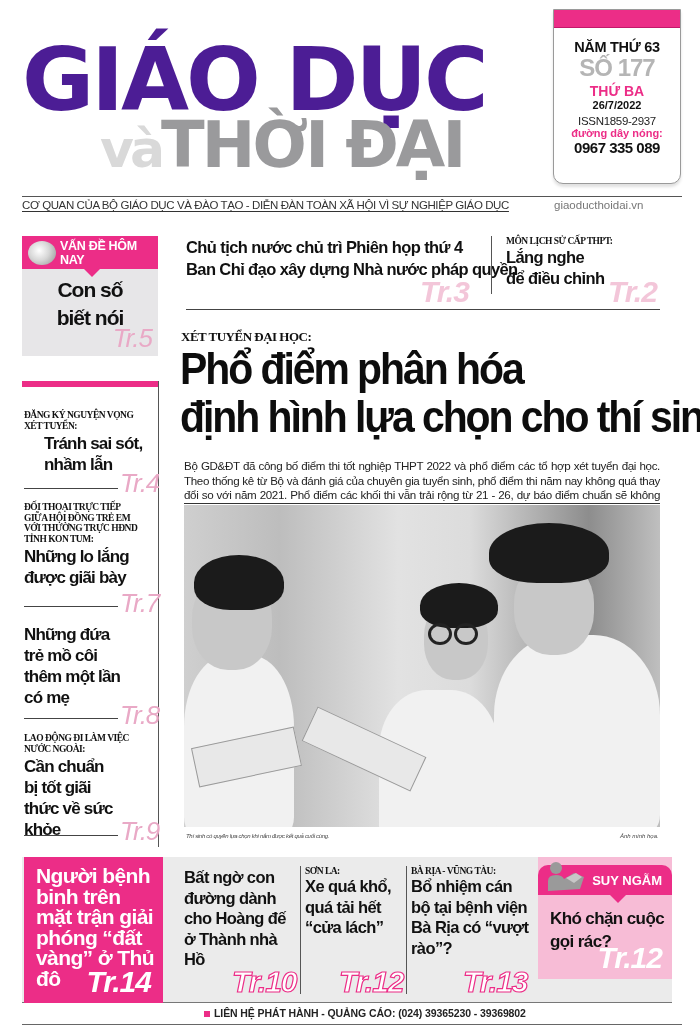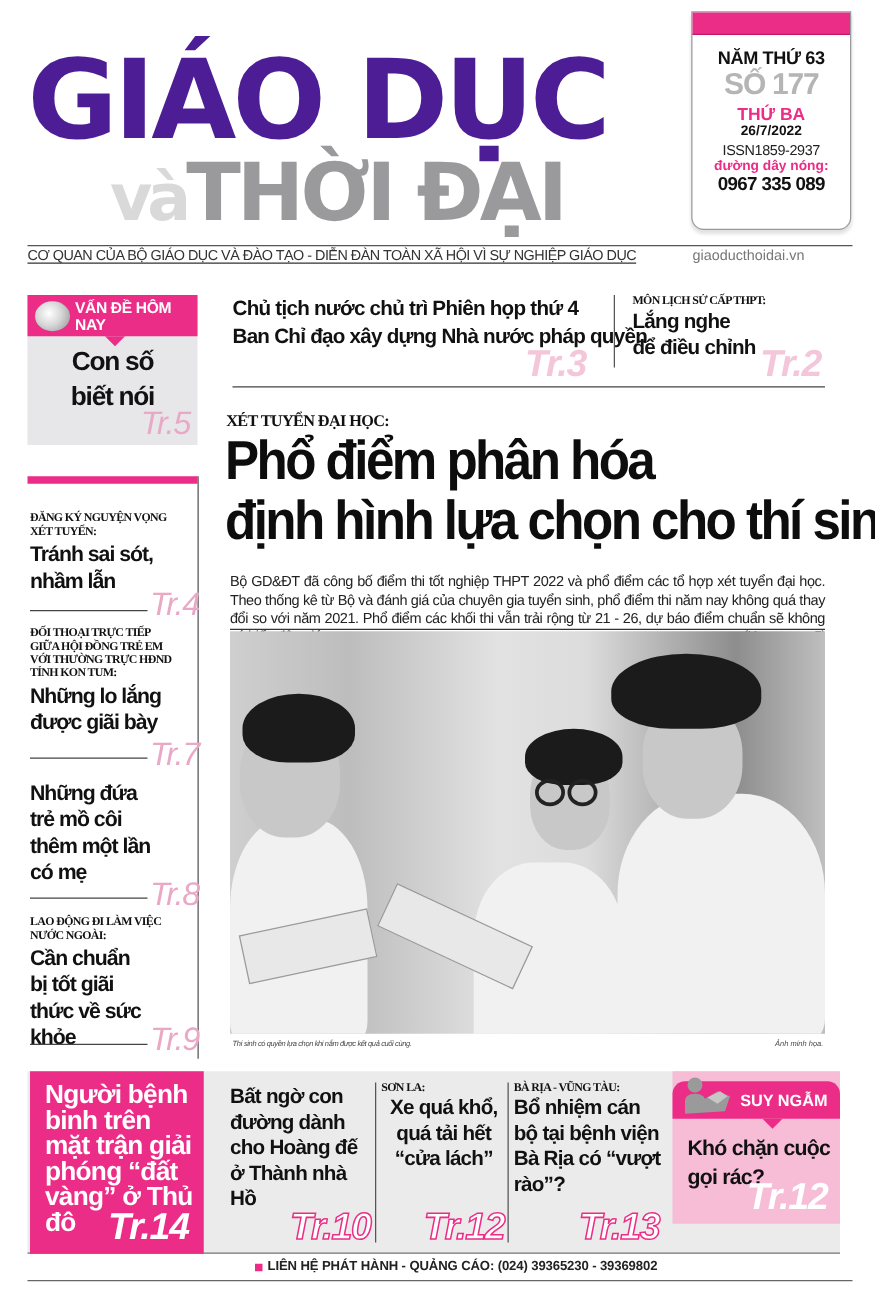--- a/index.html
+++ b/index.html
@@ -5,21 +5,21 @@
   * { box-sizing: border-box; margin: 0; padding: 0; }
   html, body { width: 700px; height: 1034px; background: #ffffff; overflow: hidden; }
   body { position: relative; font-family: "Liberation Sans", sans-serif; color: #1a1a1a; }
   .abs { position: absolute; }
 
   
   .logo-top {
     left: 22px; top: 36px; font-family: "DejaVu Sans", sans-serif; font-weight: bold;
     font-size: 88px; line-height: 88px; color: #4c1d95; letter-spacing: -3px; white-space: nowrap;
   }
-  .logo-bottom { left: 88px; top: 122px; white-space: nowrap; line-height: 66px; text-align: center; }
+  .logo-bottom { left: 100px; top: 122px; white-space: nowrap; line-height: 46px; text-align: center; }
   .logo-va {
     font-family: "DejaVu Sans", sans-serif; font-weight: bold; font-size: 52px; color: #d9d9d9;
     letter-spacing: -4px; vertical-align: baseline;
   }
   .logo-thoidai {
     font-family: "DejaVu Sans", sans-serif; font-weight: bold; font-size: 64px; color: #9a9a9c;
     letter-spacing: -3px;
   }
   .tagline-rule { left: 22px; top: 196px; width: 660px; height: 1px; background: #555; }
   .tagline {
@@ -242,21 +242,21 @@
   <div class="photo-hair" style="left:305px; top:18px; width:120px; height:60px;"></div>
 </div>
 <div class="abs caption">Thí sinh có quyền lựa chọn khi nắm được kết quả cuối cùng.</div>
 <div class="abs caption-credit">Ảnh minh họa.</div>
 
 <div class="abs left-col-rule-top"></div>
 <div class="abs left-col-vline"></div>
 
 <div class="abs lstory" style="top:410px;">
   <div class="kicker">ĐĂNG KÝ NGUYỆN VỌNG XÉT TUYỂN:</div>
-  <div class="lhead" style="width:112px;">Tránh sai sót, nhầm lẫn</div>
+  <div class="lhead" style="width:112px;margin-left:20px;">Tránh sai sót, nhầm lẫn</div>
 </div>
 <div class="abs lrule" style="left:24px; top:488px;"></div>
 <div class="abs ltr" style="left:120px; top:470px;">Tr.4</div>
 
 <div class="abs lstory" style="top:502px;">
   <div class="kicker" style="width:120px;">ĐỐI THOẠI TRỰC TIẾP GIỮA HỘI ĐỒNG TRẺ EM VỚI THƯỜNG TRỰC HĐND TỈNH KON TUM:</div>
   <div class="lhead" style="width:110px;">Những lo lắng được giãi bày</div>
 </div>
 <div class="abs lrule" style="left:24px; top:606px;"></div>
 <div class="abs ltr" style="left:120px; top:590px;">Tr.7</div>
@@ -282,21 +282,21 @@
 </div>
 
 <div class="abs bstory" style="left:184px; width:110px;">
   <div class="btitle" style="margin-top:10px; width:108px;">Bất ngờ con đường dành cho Hoàng đế ở Thành nhà Hồ</div>
   <div class="btr-outline" style="left:48px;">Tr.10</div>
 </div>
 <div class="abs bvline" style="left:300px;"></div>
 
 <div class="abs bstory" style="left:305px; width:100px;">
   <div class="bkicker">SƠN LA:</div>
-  <div class="btitle" style="width:100px;text-align:center;">Xe quá khổ, quá tải hết “cửa lách”</div>
+  <div class="btitle" style="width:100px;">Xe quá khổ, quá tải hết “cửa lách”</div>
   <div class="btr-outline" style="left:34px;">Tr.12</div>
 </div>
 <div class="abs bvline" style="left:406px;"></div>
 
 <div class="abs bstory" style="left:411px; width:122px;">
   <div class="bkicker">BÀ RỊA - VŨNG TÀU:</div>
   <div class="btitle" style="width:120px;">Bổ nhiệm cán bộ tại bệnh viện Bà Rịa có “vượt rào”?</div>
   <div class="btr-outline" style="left:52px;">Tr.13</div>
 </div>
 

